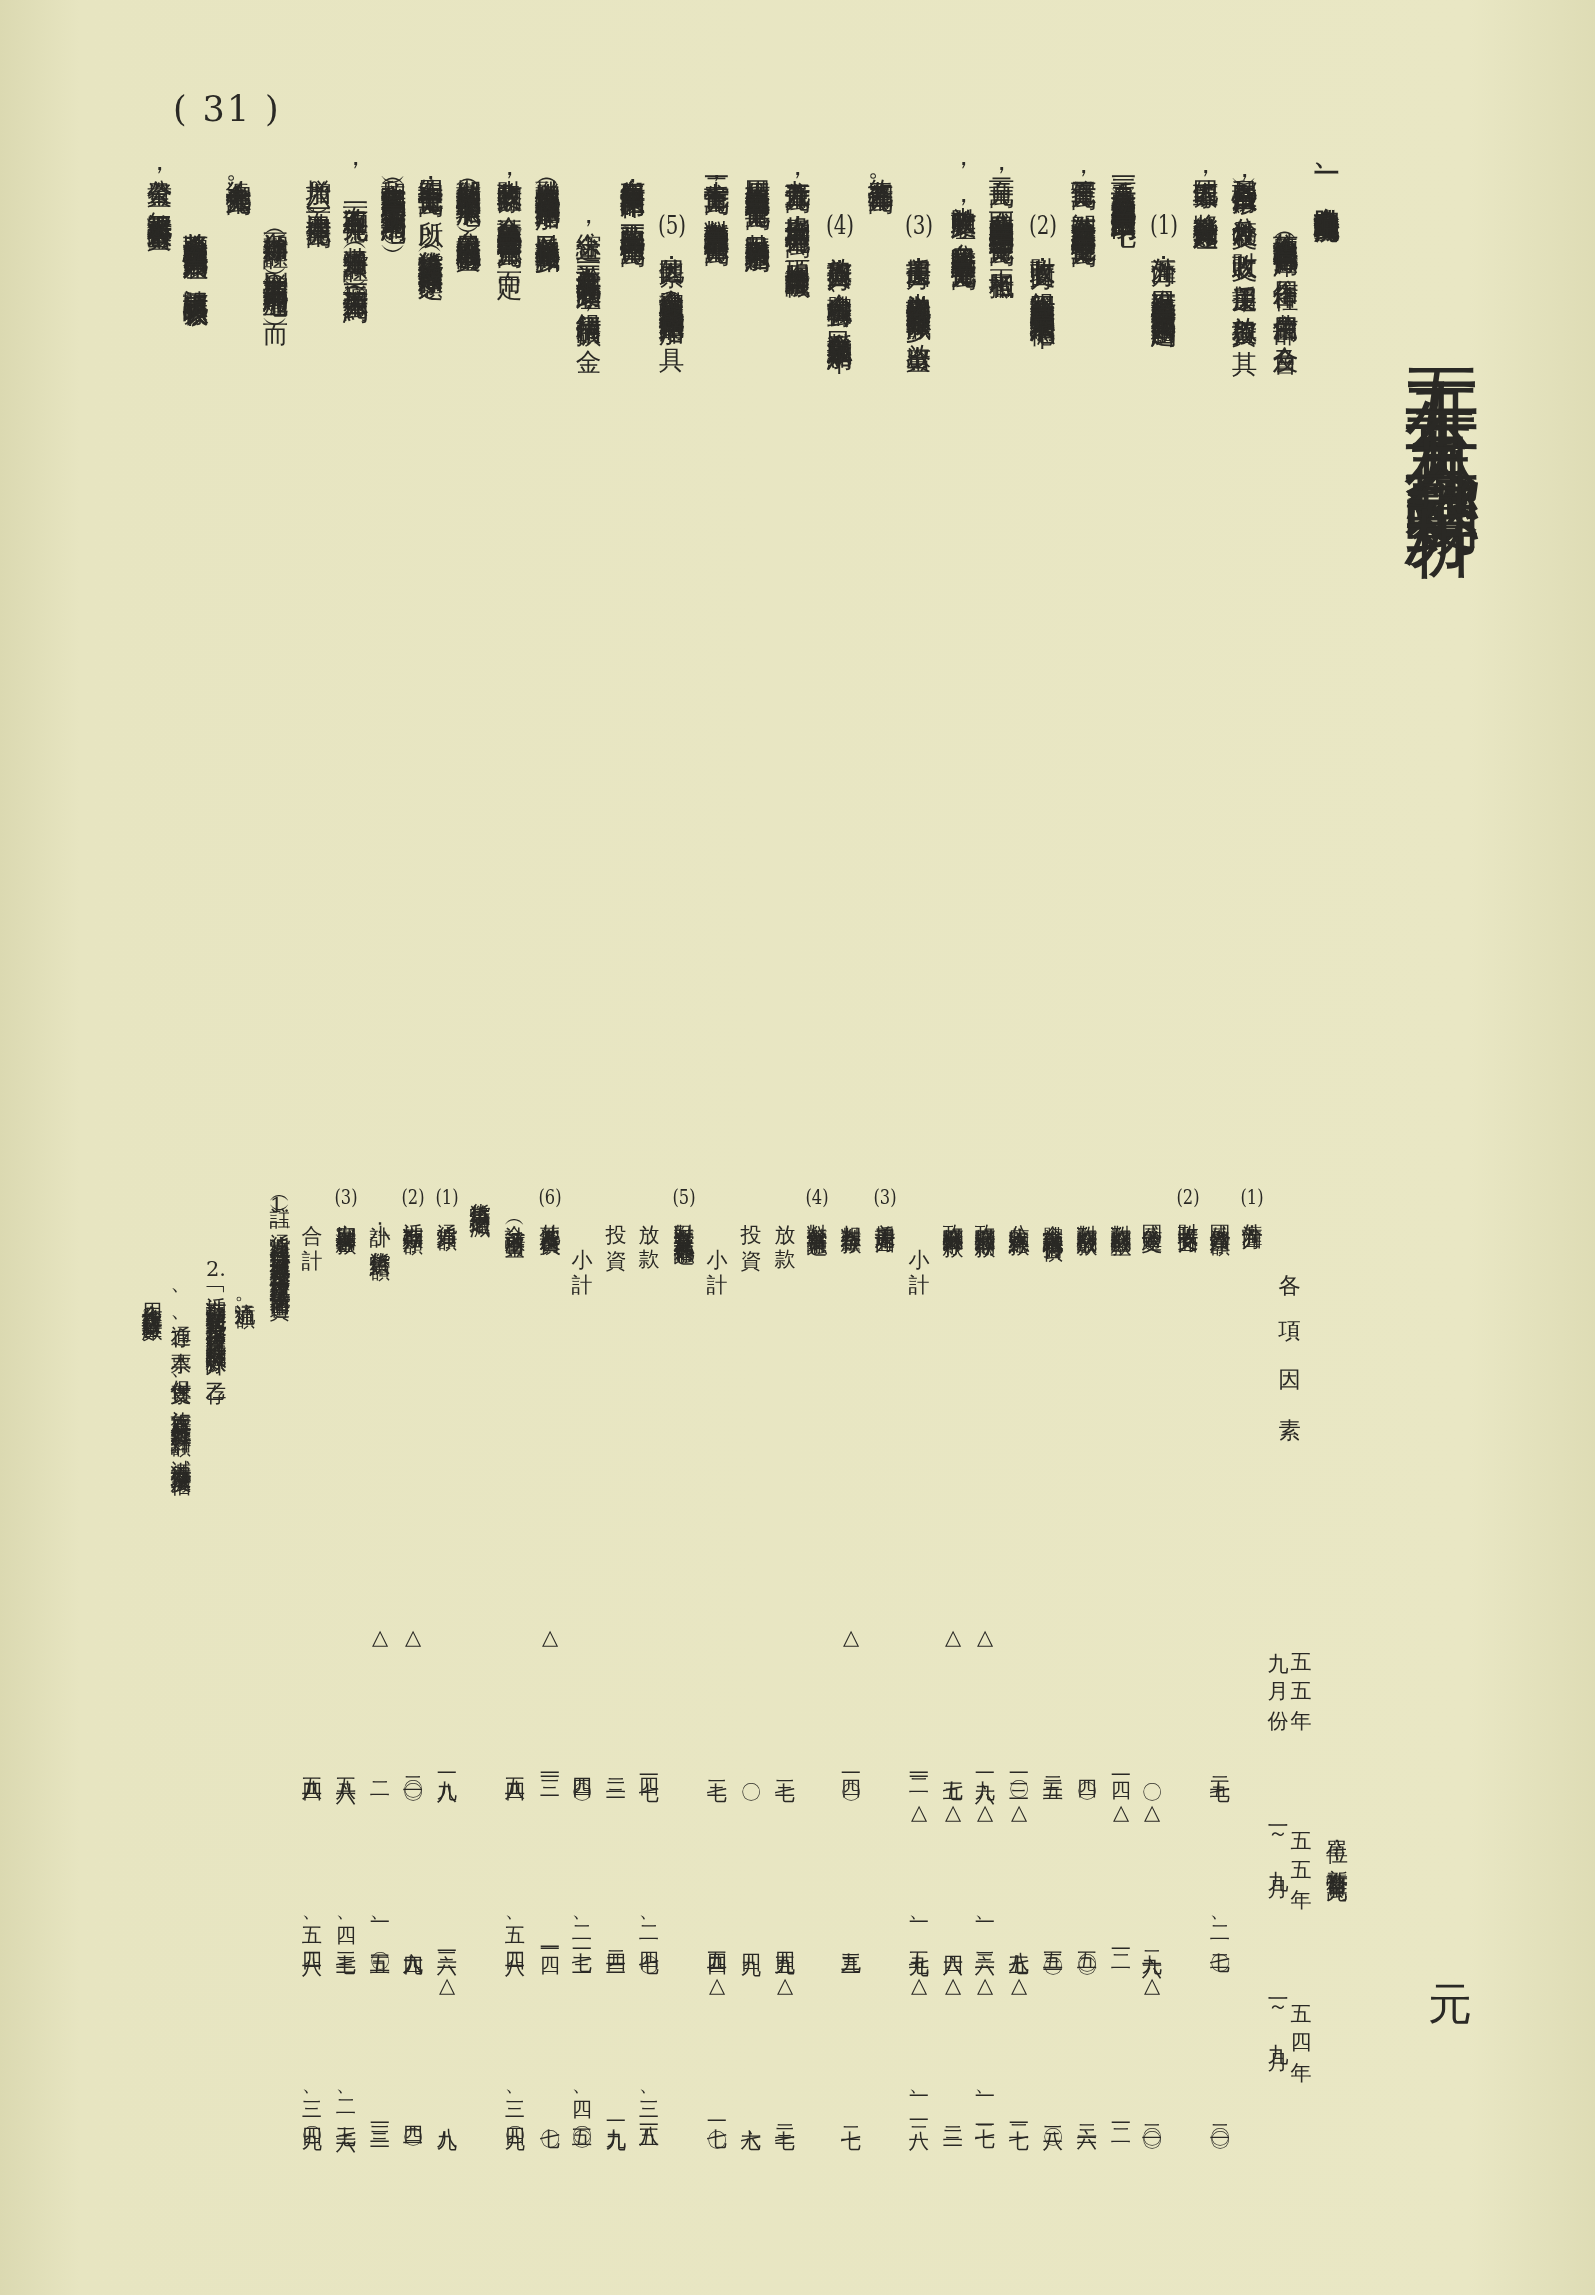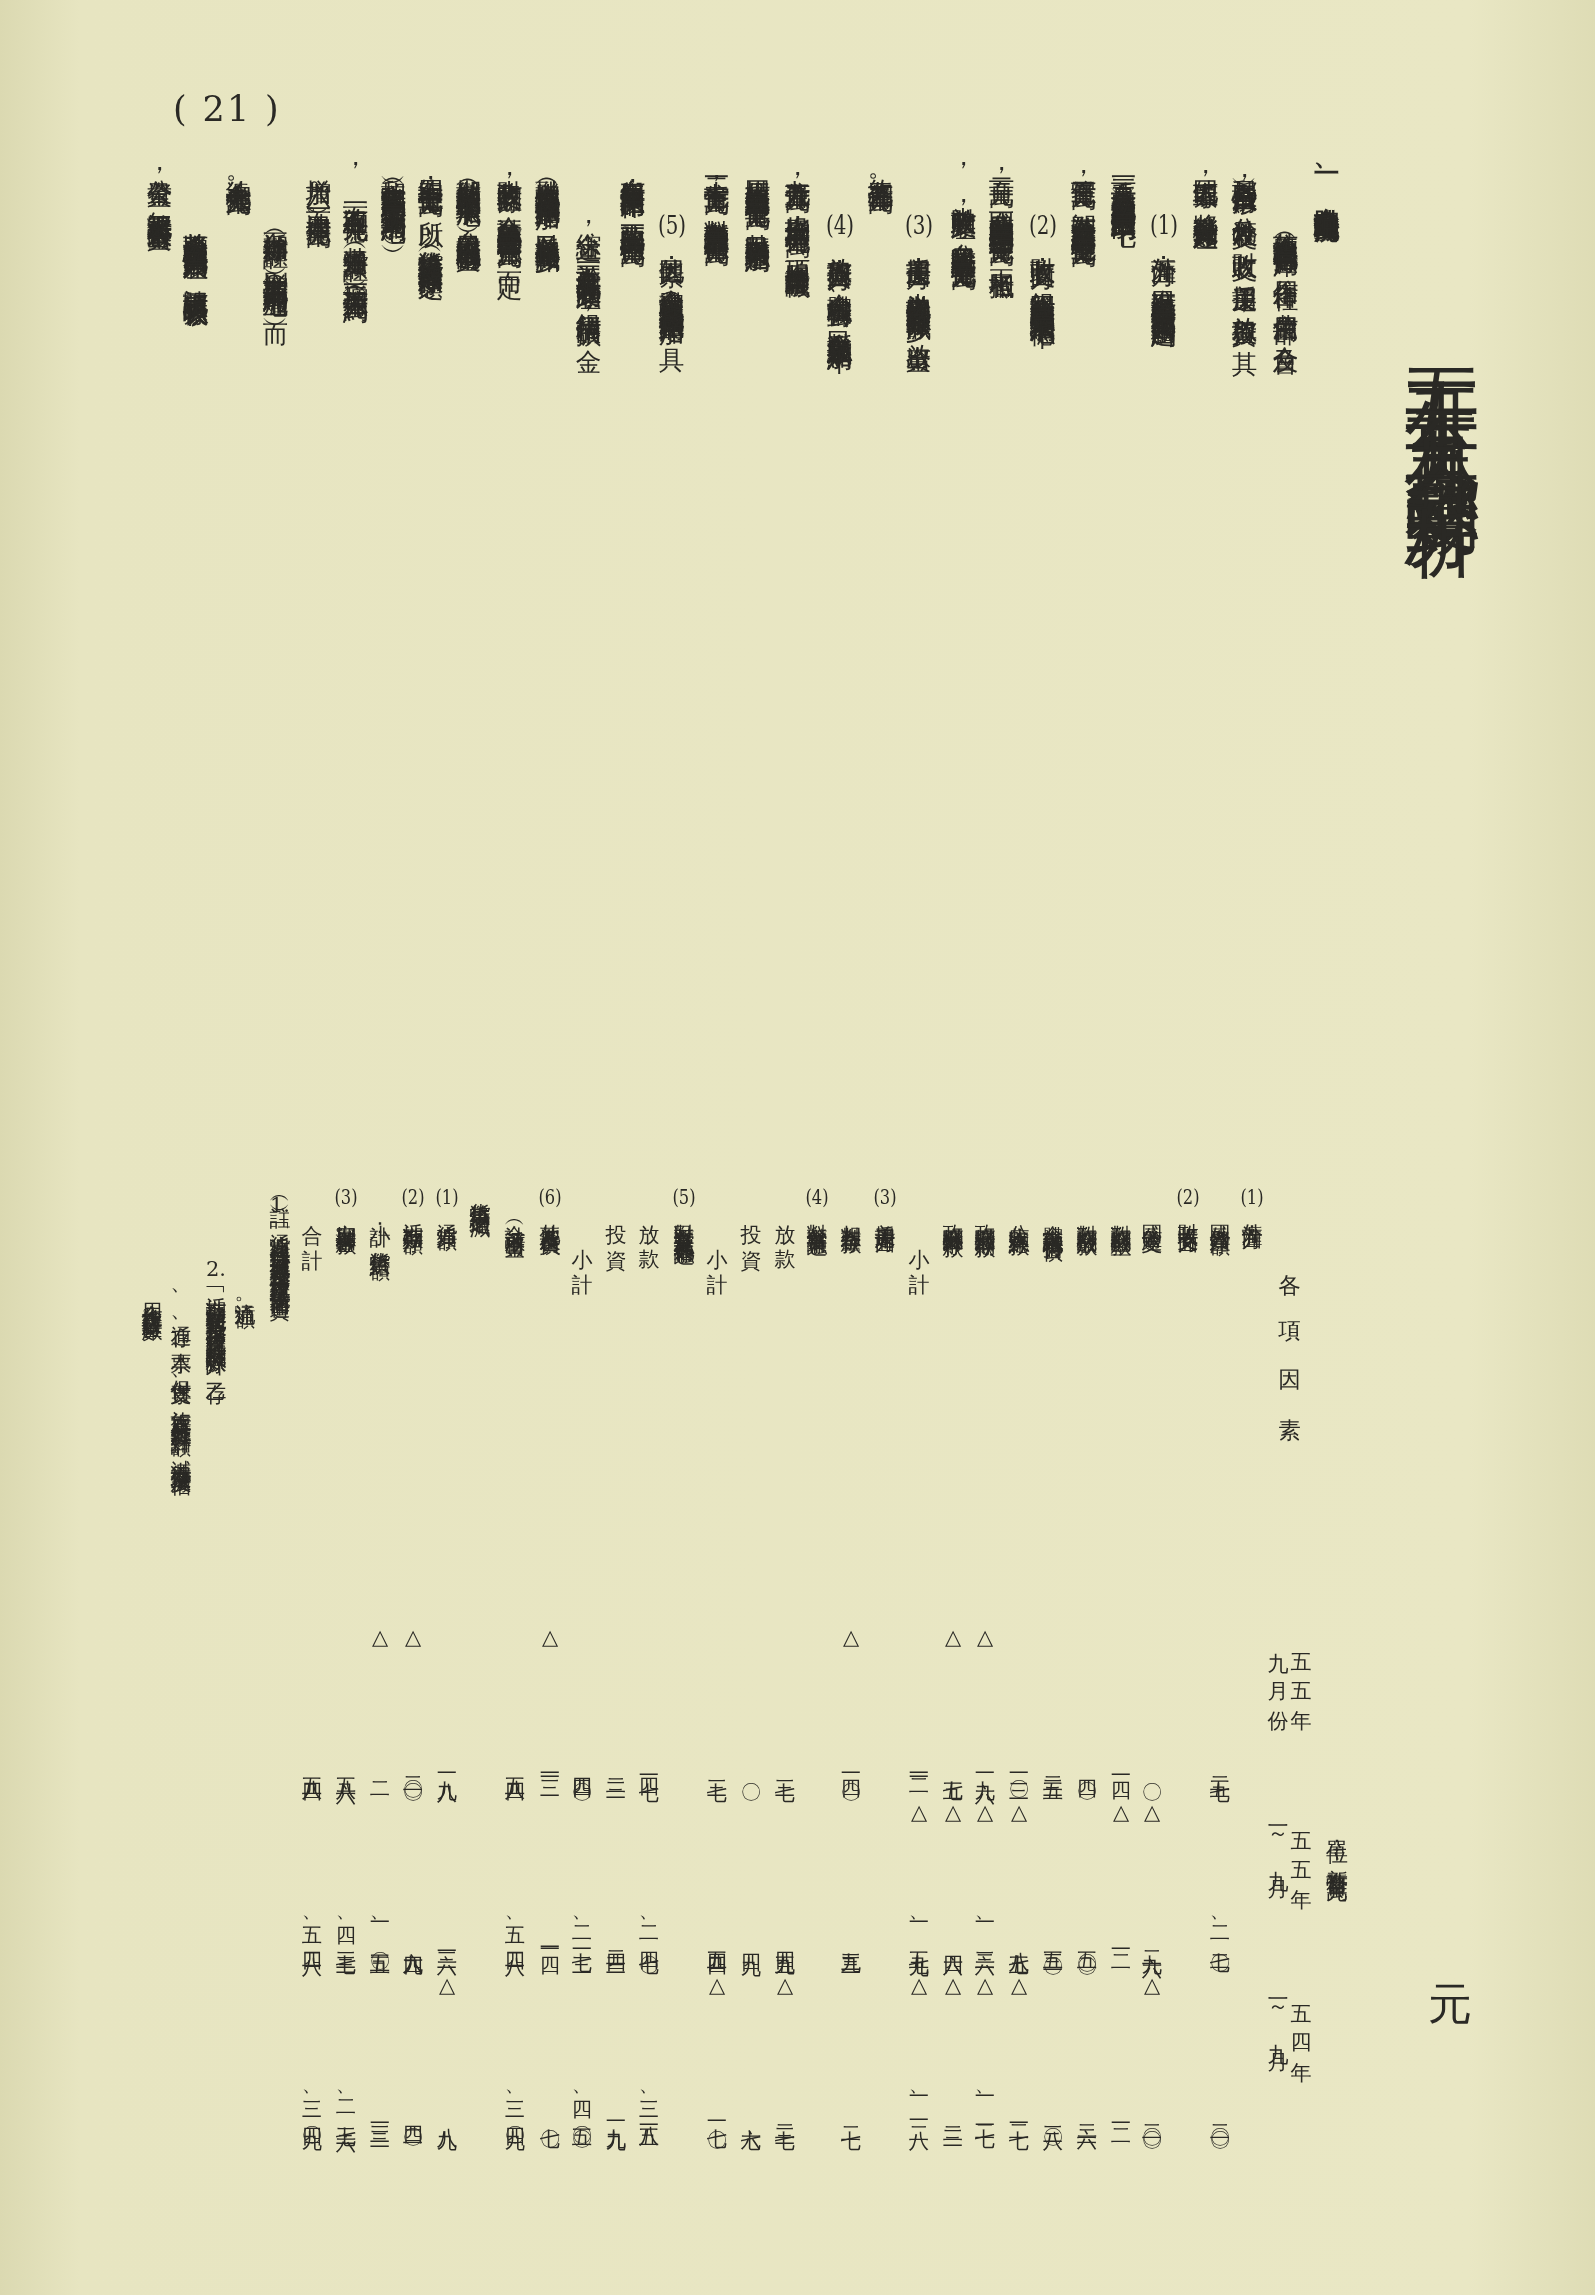--- a/index.html
+++ b/index.html
@@ -49,21 +49,21 @@
   .n1b { left:233px; top:1286px; }
   .n2 { left:204px; top:1258px; }
   .n2b { left:169px; top:1286px; }
   .n2c { left:140px; top:1286px; }
 </style>
 </head>
 <body>
 
 <div id="page">
 
-  <div class="pno">( 21 )</div>
+  <div class="pno">( 31 )</div>
   <div class="v title">五十五年一至九月份金融變動分析</div>
   <div class="stray">元</div>
 
   <div class="layer">
     <div class="v bc head" style="left:1312px">一、全體金融變動槪況</div>
     <div class="v bc ind" style="left:1271px">茲依據全體金融機構（包括各行庫局、信用合作社、農會信用部、合會及</div>
     <div class="v bc" style="left:1230px">郵局）資產負債情形，分爲外滙收支、財政收支、美援運用、放款與投資，其</div>
     <div class="v bc" style="left:1191px">他因素等五項，將其變動槪況分述如左：</div>
     <div class="v bc ind" style="left:1149px"><span class="tcu">(1)</span><span>外滙方面：進出口結滙出超約六千一百六十三萬美元（去年同期出超約</span></div>
     <div class="v bc" style="left:1109px">三千八百一十三萬美元）連同其他結滙放出資金約新臺幣（以下均同）二十七</div>

